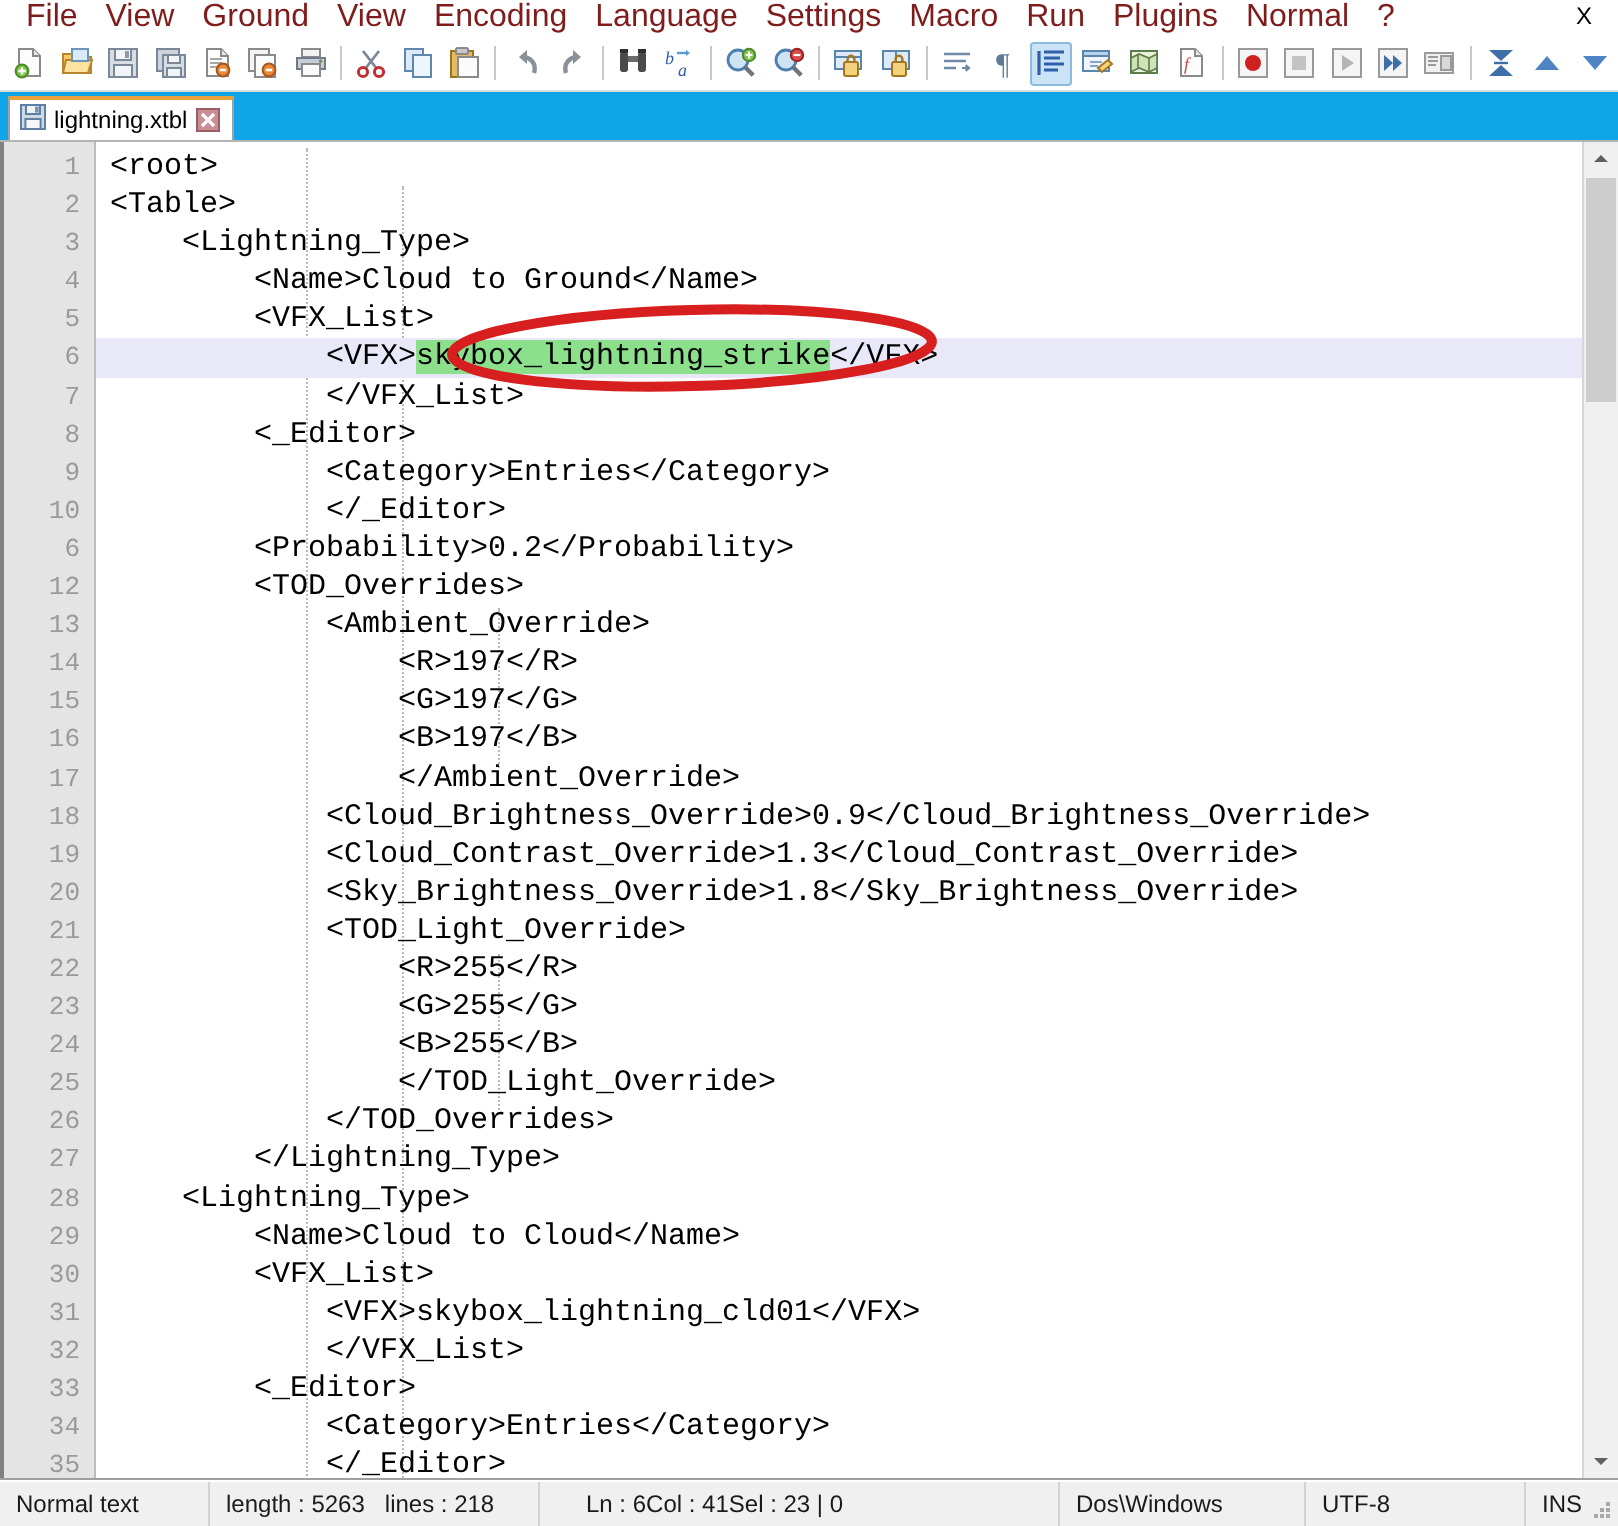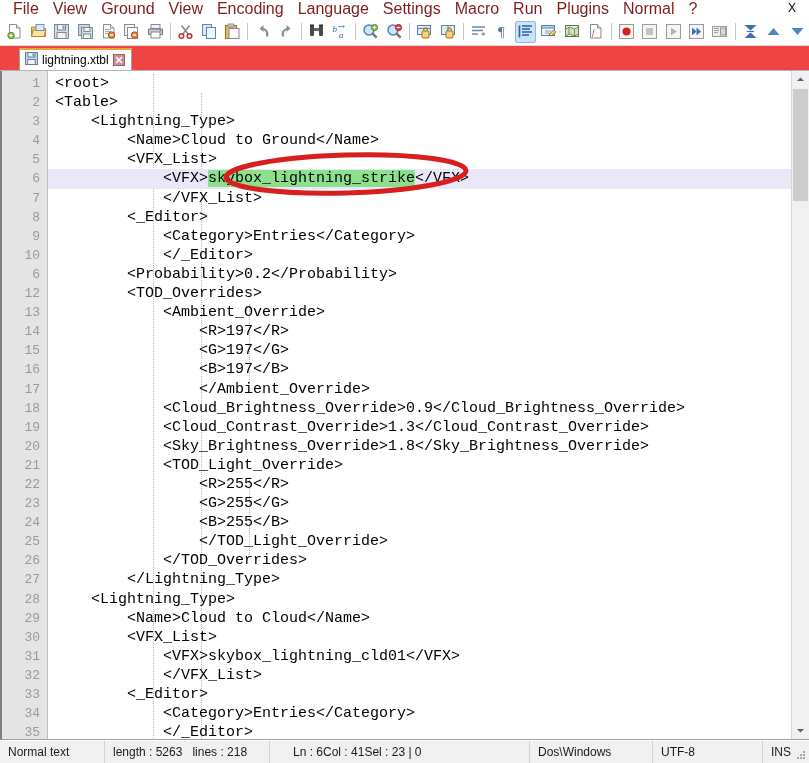--- a/index.html
+++ b/index.html
@@ -84,25 +84,25 @@
     height: 17px;
     background: #c8c8c8;
     margin: 0 3px;
     flex: none;
   }
   .tb-btn svg { display: block; }
 
   
   .tabbar {
     height: 24px;
-    background: #ef4444;
+    background: #0ea5e9;
     border-bottom: 1px solid #b4b4b4;
     display: flex;
     align-items: flex-end;
-    padding-left: 19px;
+    padding-left: 4px;
     flex: none;
     position: relative;
   }
   .tab {
     height: 22px;
     display: flex;
     align-items: center;
     background: #ffffff;
     border: 1px solid #a0a0a0;
     border-bottom: none;

